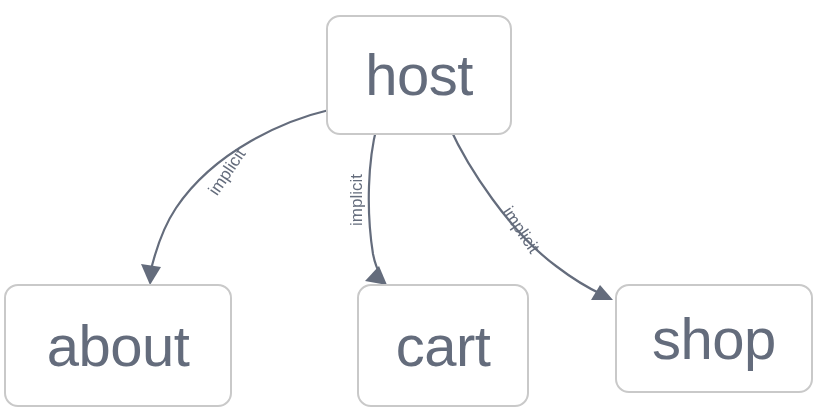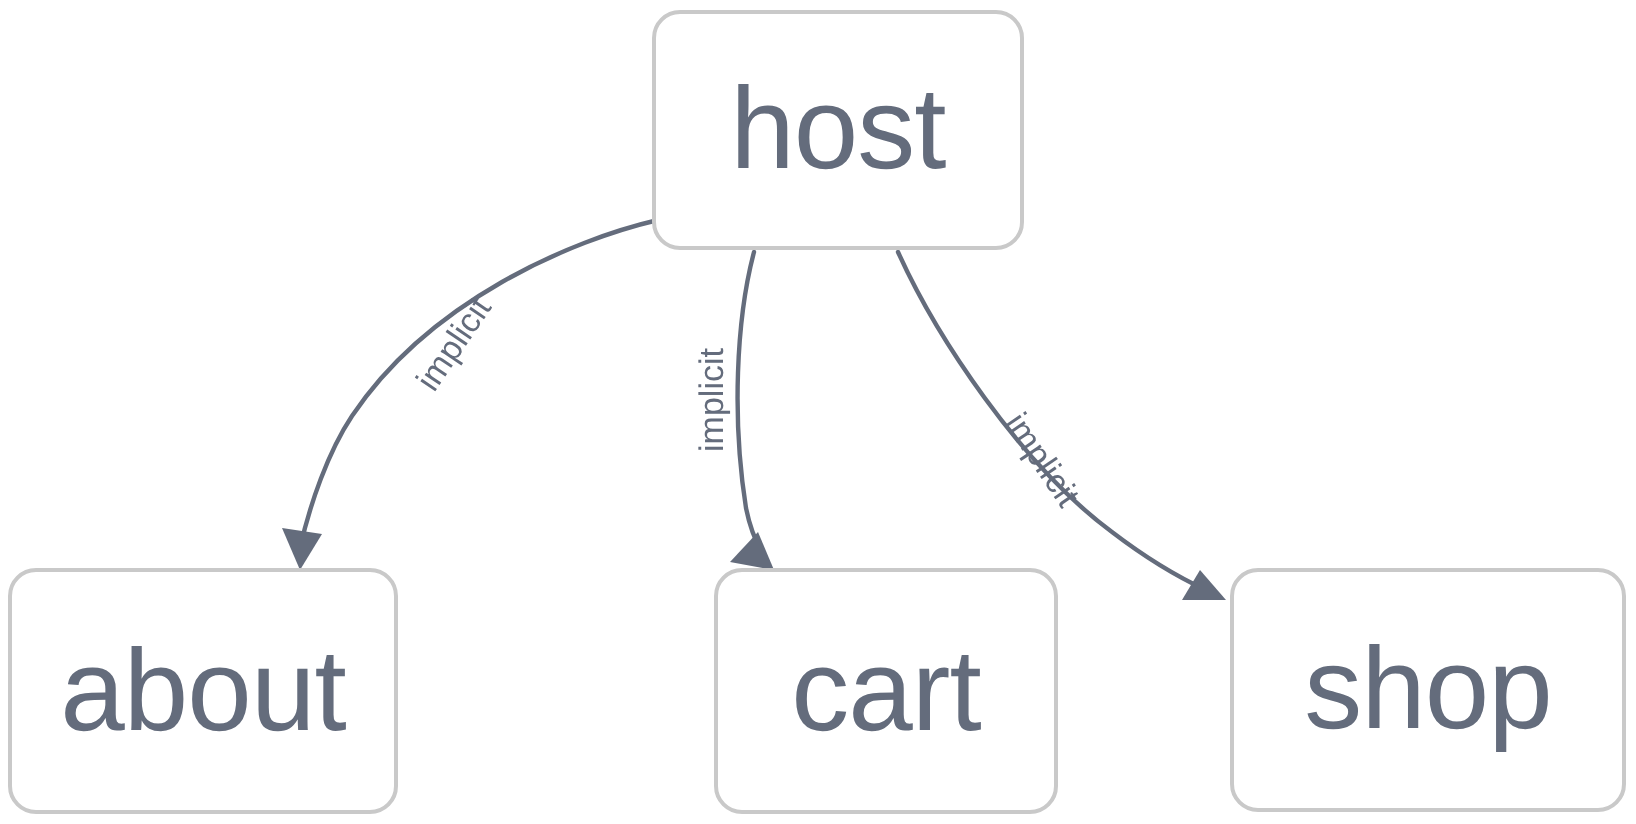--- a/index.html
+++ b/index.html
@@ -82,33 +82,33 @@
     <g>
       <path class="edge-path" d="M 377 126 C 368 160, 366 210, 373 254 C 375 264, 378 271, 381 276"></path>
       <polygon class="arrow-head" points="387,285 365,281 379,266"></polygon>
     </g>
     <g>
       <path class="edge-path" d="M 449 126 C 468 168, 510 232, 556 266 C 573 279, 590 289, 603 295"></path>
       <polygon class="arrow-head" points="613,300 591,300 600,285"></polygon>
     </g>
   </svg>
 
-  <div class="node" id="node-host" style="left: 326px; top: 5px; width: 186px; height: 120px; justify-content: center;">
+  <div class="node" id="node-host" style="left: 326px; top: 15px; width: 186px; height: 120px; justify-content: center;">
     <span class="node-label">host</span>
   </div>
 
-  <div class="node" id="node-about" style="left: 4px; top: 284px; width: 195px; height: 123px;">
+  <div class="node" id="node-about" style="left: 4px; top: 284px; width: 228px; height: 123px;">
     <span class="node-label">about</span>
   </div>
 
   <div class="node" id="node-cart" style="left: 333px; top: 284px; width: 172px; height: 123px; margin-left: 24px;">
     <span class="node-label">cart</span>
   </div>
 
-  <div class="node" id="node-shop" style="left: 615px; top: 284px; width: 198px; height: 122px;">
+  <div class="node" id="node-shop" style="left: 615px; top: 284px; width: 198px; height: 109px;">
     <span class="node-label">shop</span>
   </div>
 
   <div class="edge-label" id="label-host-about" style="left: 227px; top: 172px; transform: translate(-50%, -50%) rotate(-56deg);">implicit</div>
   <div class="edge-label" id="label-host-cart" style="left: 356px; top: 200px; transform: translate(-50%, -50%) rotate(-90deg);">implicit</div>
   <div class="edge-label" id="label-host-shop" style="left: 521px; top: 230px; transform: translate(-50%, -50%) rotate(56deg);">implicit</div>
 
 </div>
 
 </body></html>

